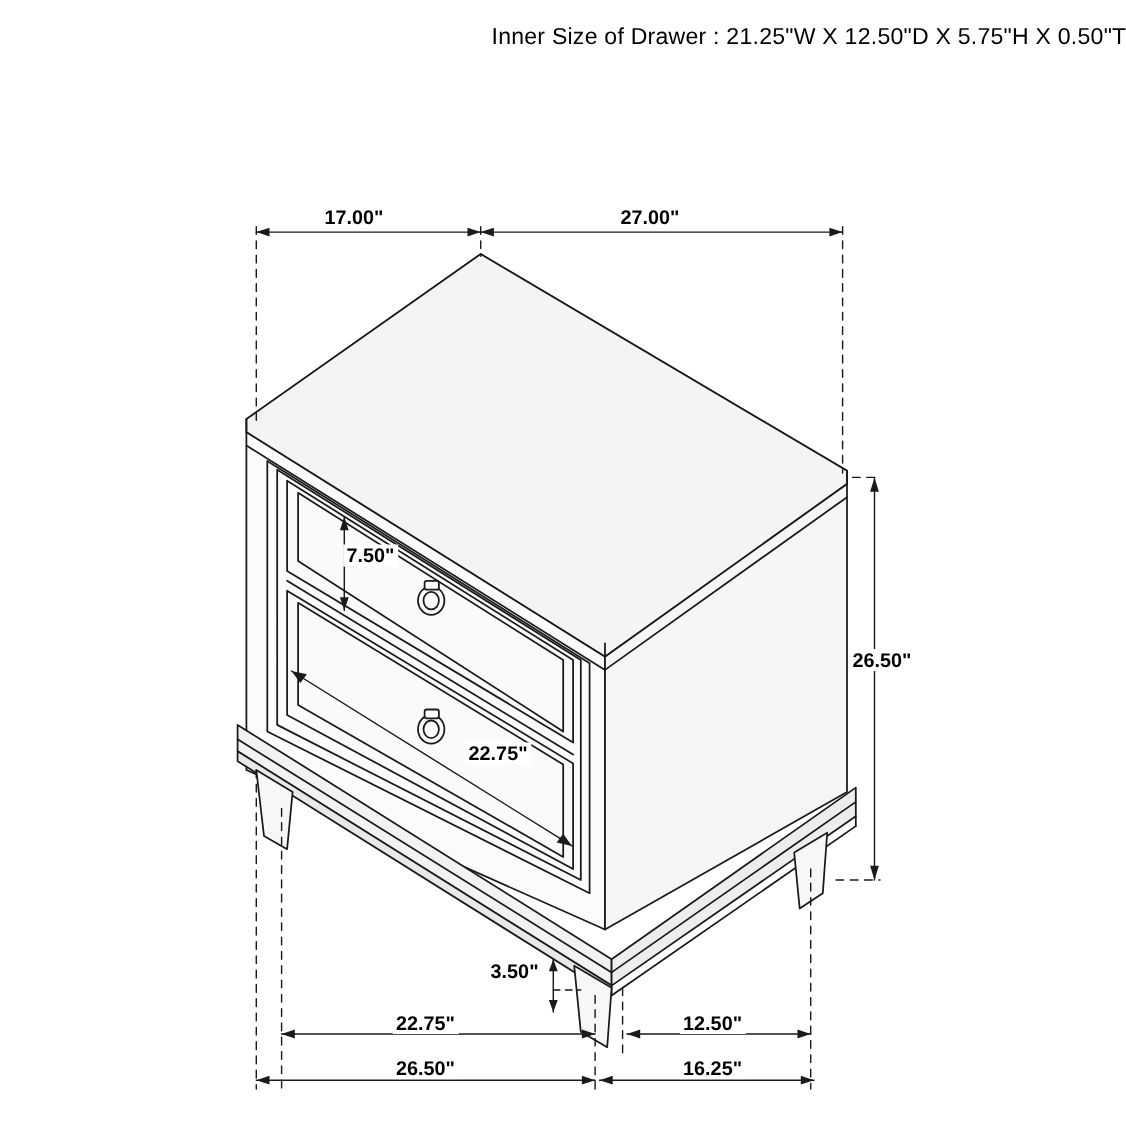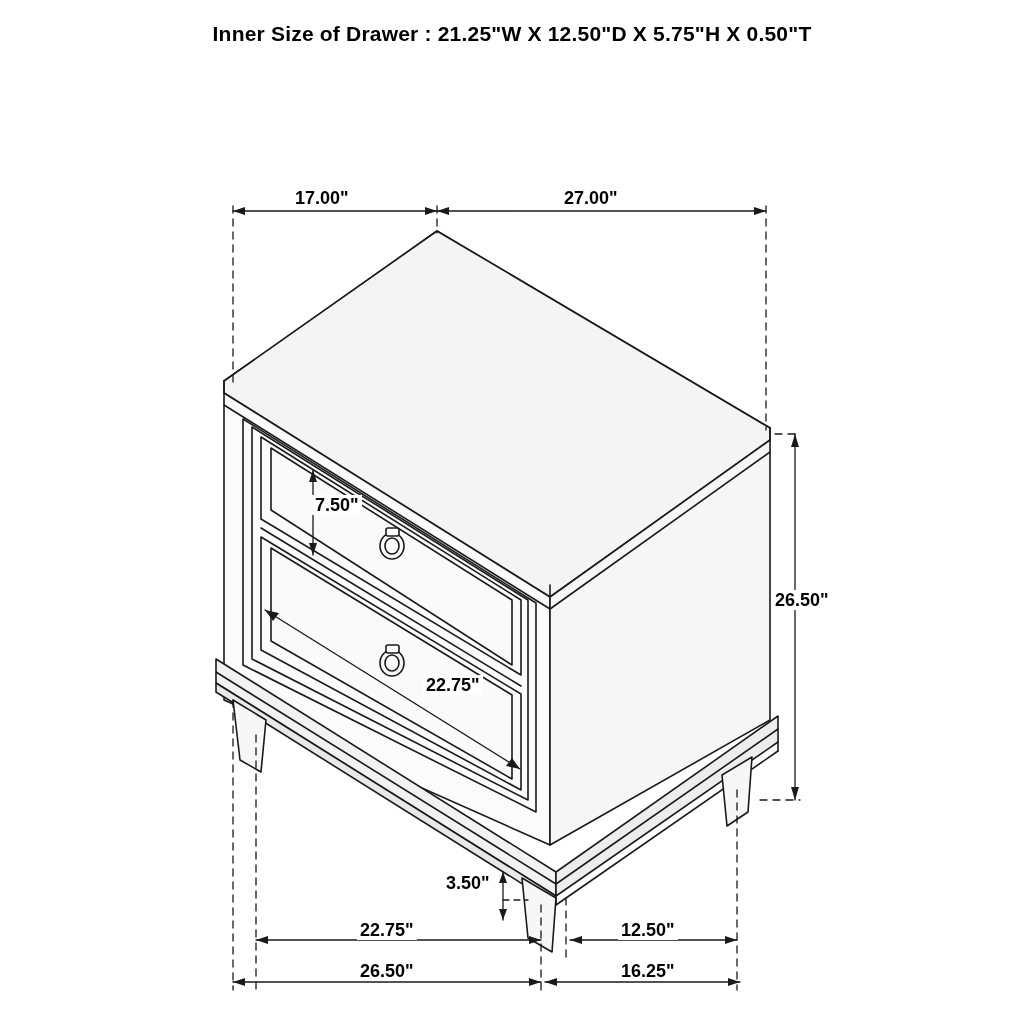--- a/index.html
+++ b/index.html
@@ -18,23 +18,23 @@
   #stage {
     position: relative;
     width: 1024px;
     height: 1024px;
   }
   #title {
     position: absolute;
     top: 22px;
     left: 0;
     width: 1024px;
-    text-align: center;
+    text-align: right;
     font-size: 21px;
-    font-weight: bold;
+    font-weight: normal;
     letter-spacing: 0.2px;
   }
   svg.diagram {
     position: absolute;
     top: 0;
     left: 0;
     width: 1024px;
     height: 1024px;
   }
   .lbl {

